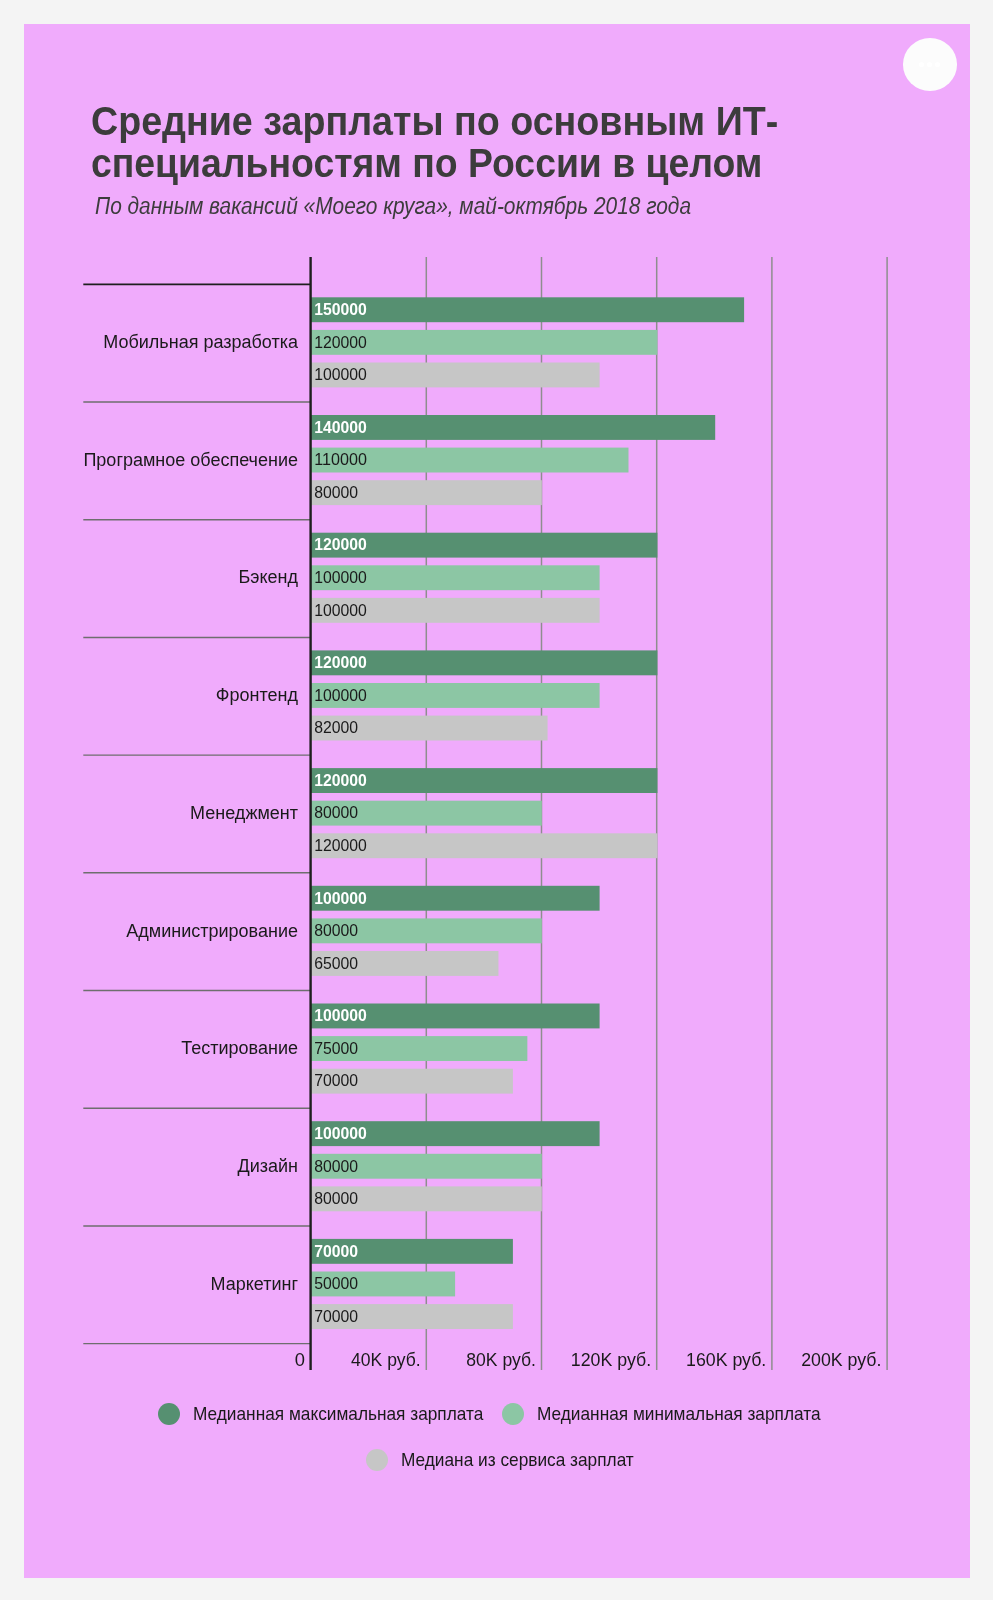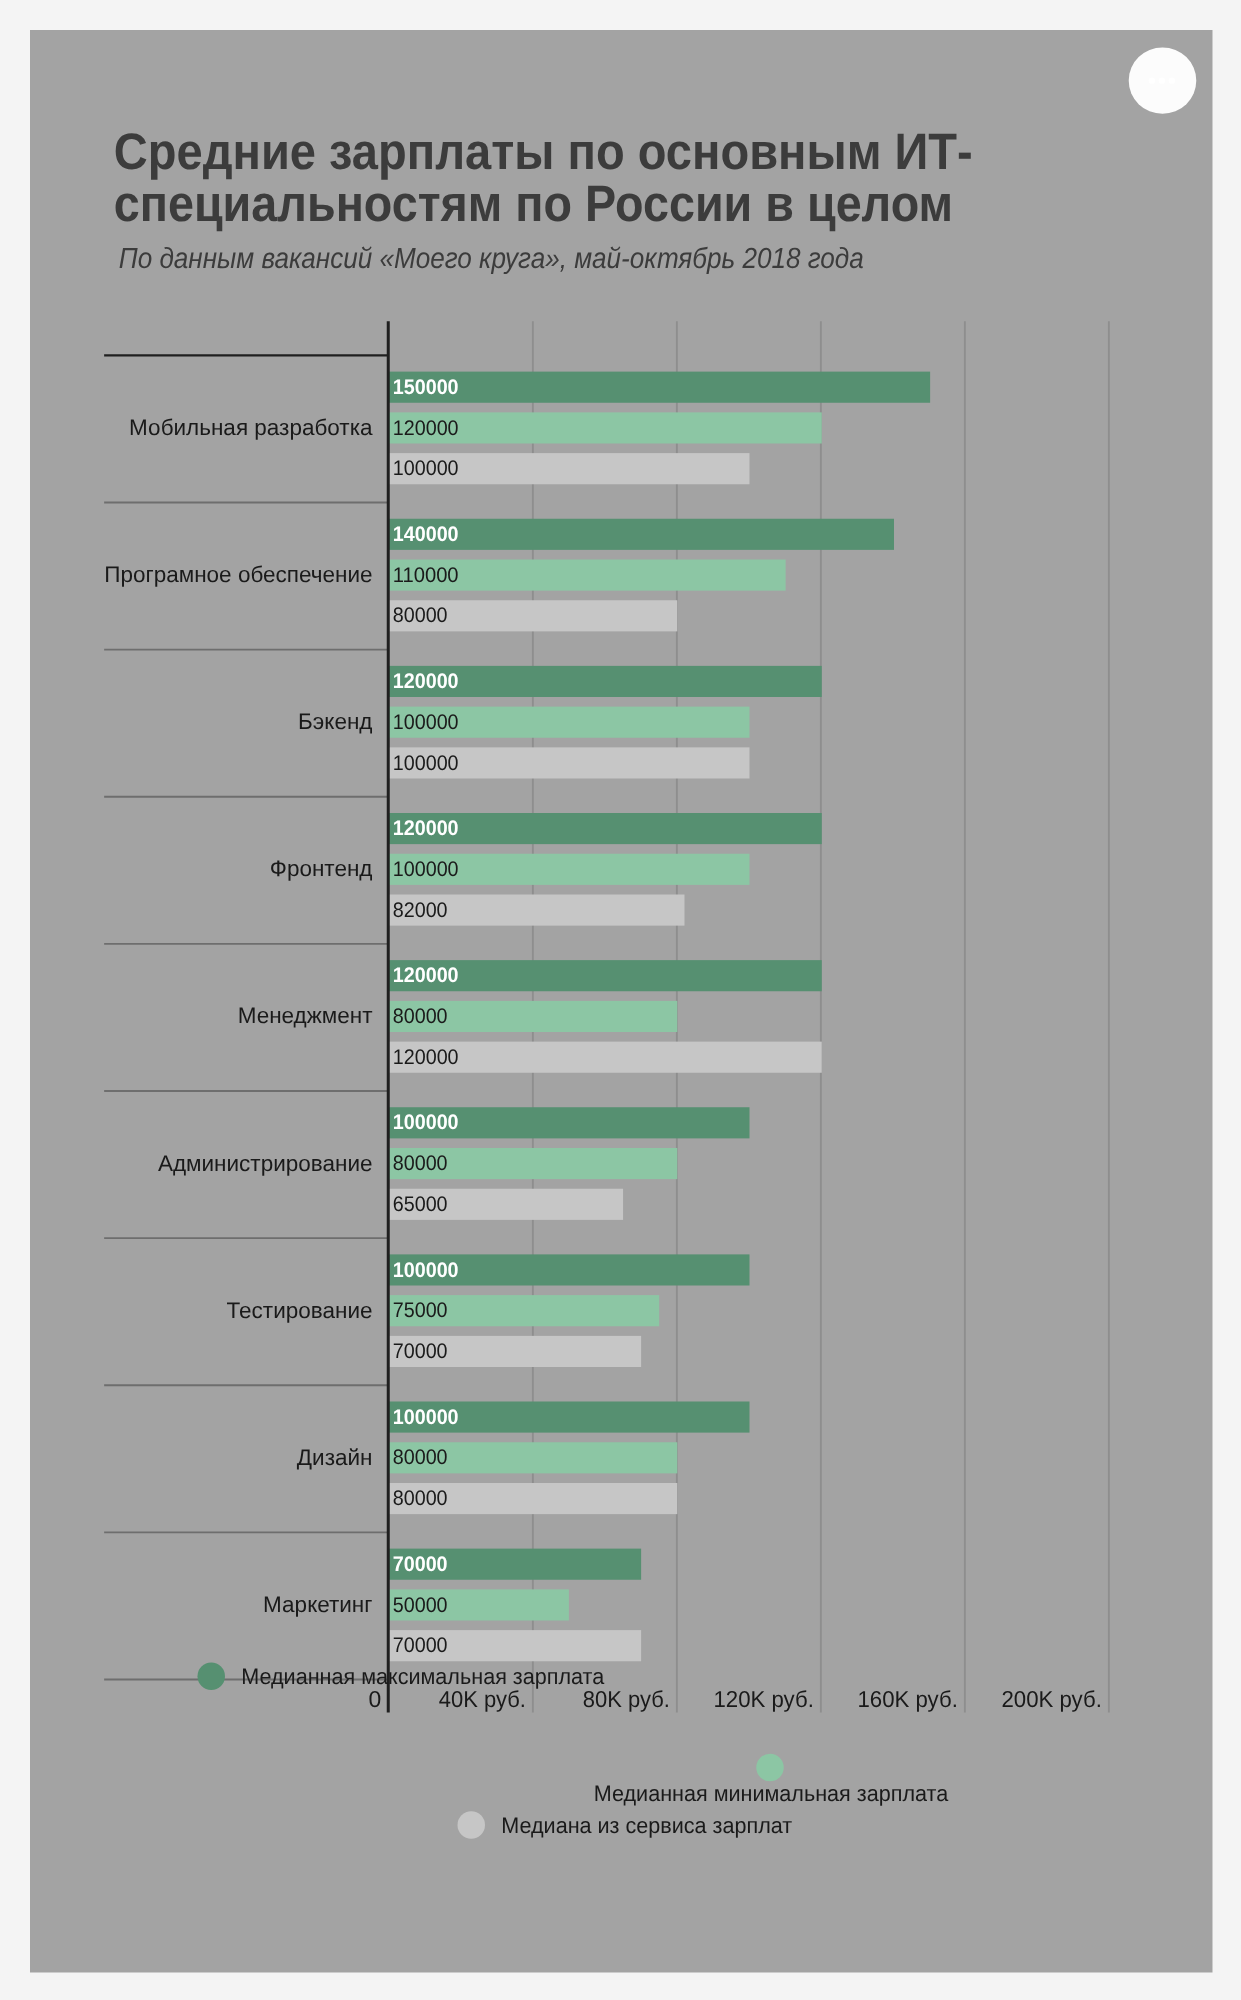--- a/index.html
+++ b/index.html
@@ -5,21 +5,21 @@
 <style>
   html,body{margin:0;padding:0;}
   body{
     width:993px;height:1600px;
     background:#f4f4f4;
     font-family:"Liberation Sans", sans-serif;
     -webkit-font-smoothing:antialiased;
   }
   .card{
     position:absolute;left:24px;top:24px;width:946px;height:1554px;
-    background:#a3a3a3;
+    background:#f0abfc;
   }
   .more-btn{
     position:absolute;left:878.6px;top:14.3px;width:54.2px;height:52.5px;border-radius:50%;
     background:#fcfcfc;display:flex;align-items:center;justify-content:center;gap:3.1px;
   }
   .more-btn i{width:5.1px;height:5.1px;border-radius:50%;background:#ffffff;display:block;}
   h1.title{
     position:absolute;left:67px;top:77px;width:800px;margin:0;
     font-size:41px;line-height:41.8px;font-weight:bold;color:#3c3c3c;
     transform:scaleX(0.918);transform-origin:left top;
@@ -30,22 +30,22 @@
     position:absolute;left:71px;top:168.5px;
     font-size:23.3px;font-style:italic;color:#3c3c3c;font-weight:normal;
     transform:scaleX(0.896);transform-origin:left top;white-space:nowrap;
   }
   .chart{position:absolute;left:0;top:0;width:946px;height:1554px;}
   .legend{position:absolute;left:0;top:0;width:946px;
     font-size:17.9px;color:#1a1a1a;}
   .legend-item{position:absolute;display:flex;align-items:center;white-space:nowrap;}
   .legend-item span:last-child{display:inline-block;transform:scaleX(0.965);
     transform-origin:left center;}
-  .legend-item.i1{left:134.1px;top:1306px;}
-  .legend-item.i2{left:451px;top:1379px;flex-direction:column;}
+  .legend-item.i1{left:134.1px;top:1379px;}
+  .legend-item.i2{left:478px;top:1379px;}
   .legend-item.i3{left:342px;top:1425px;}
   .swatch{width:22.1px;height:22.1px;border-radius:50%;display:inline-block;margin-right:12.7px;
     flex:0 0 auto;}
   .s0{background:#569071;} .s1{background:#8cc6a4;} .s2{background:#c6c6c6;}
 </style>
 </head>
 <body>
 
 <div class="card">
   <div class="more-btn">

